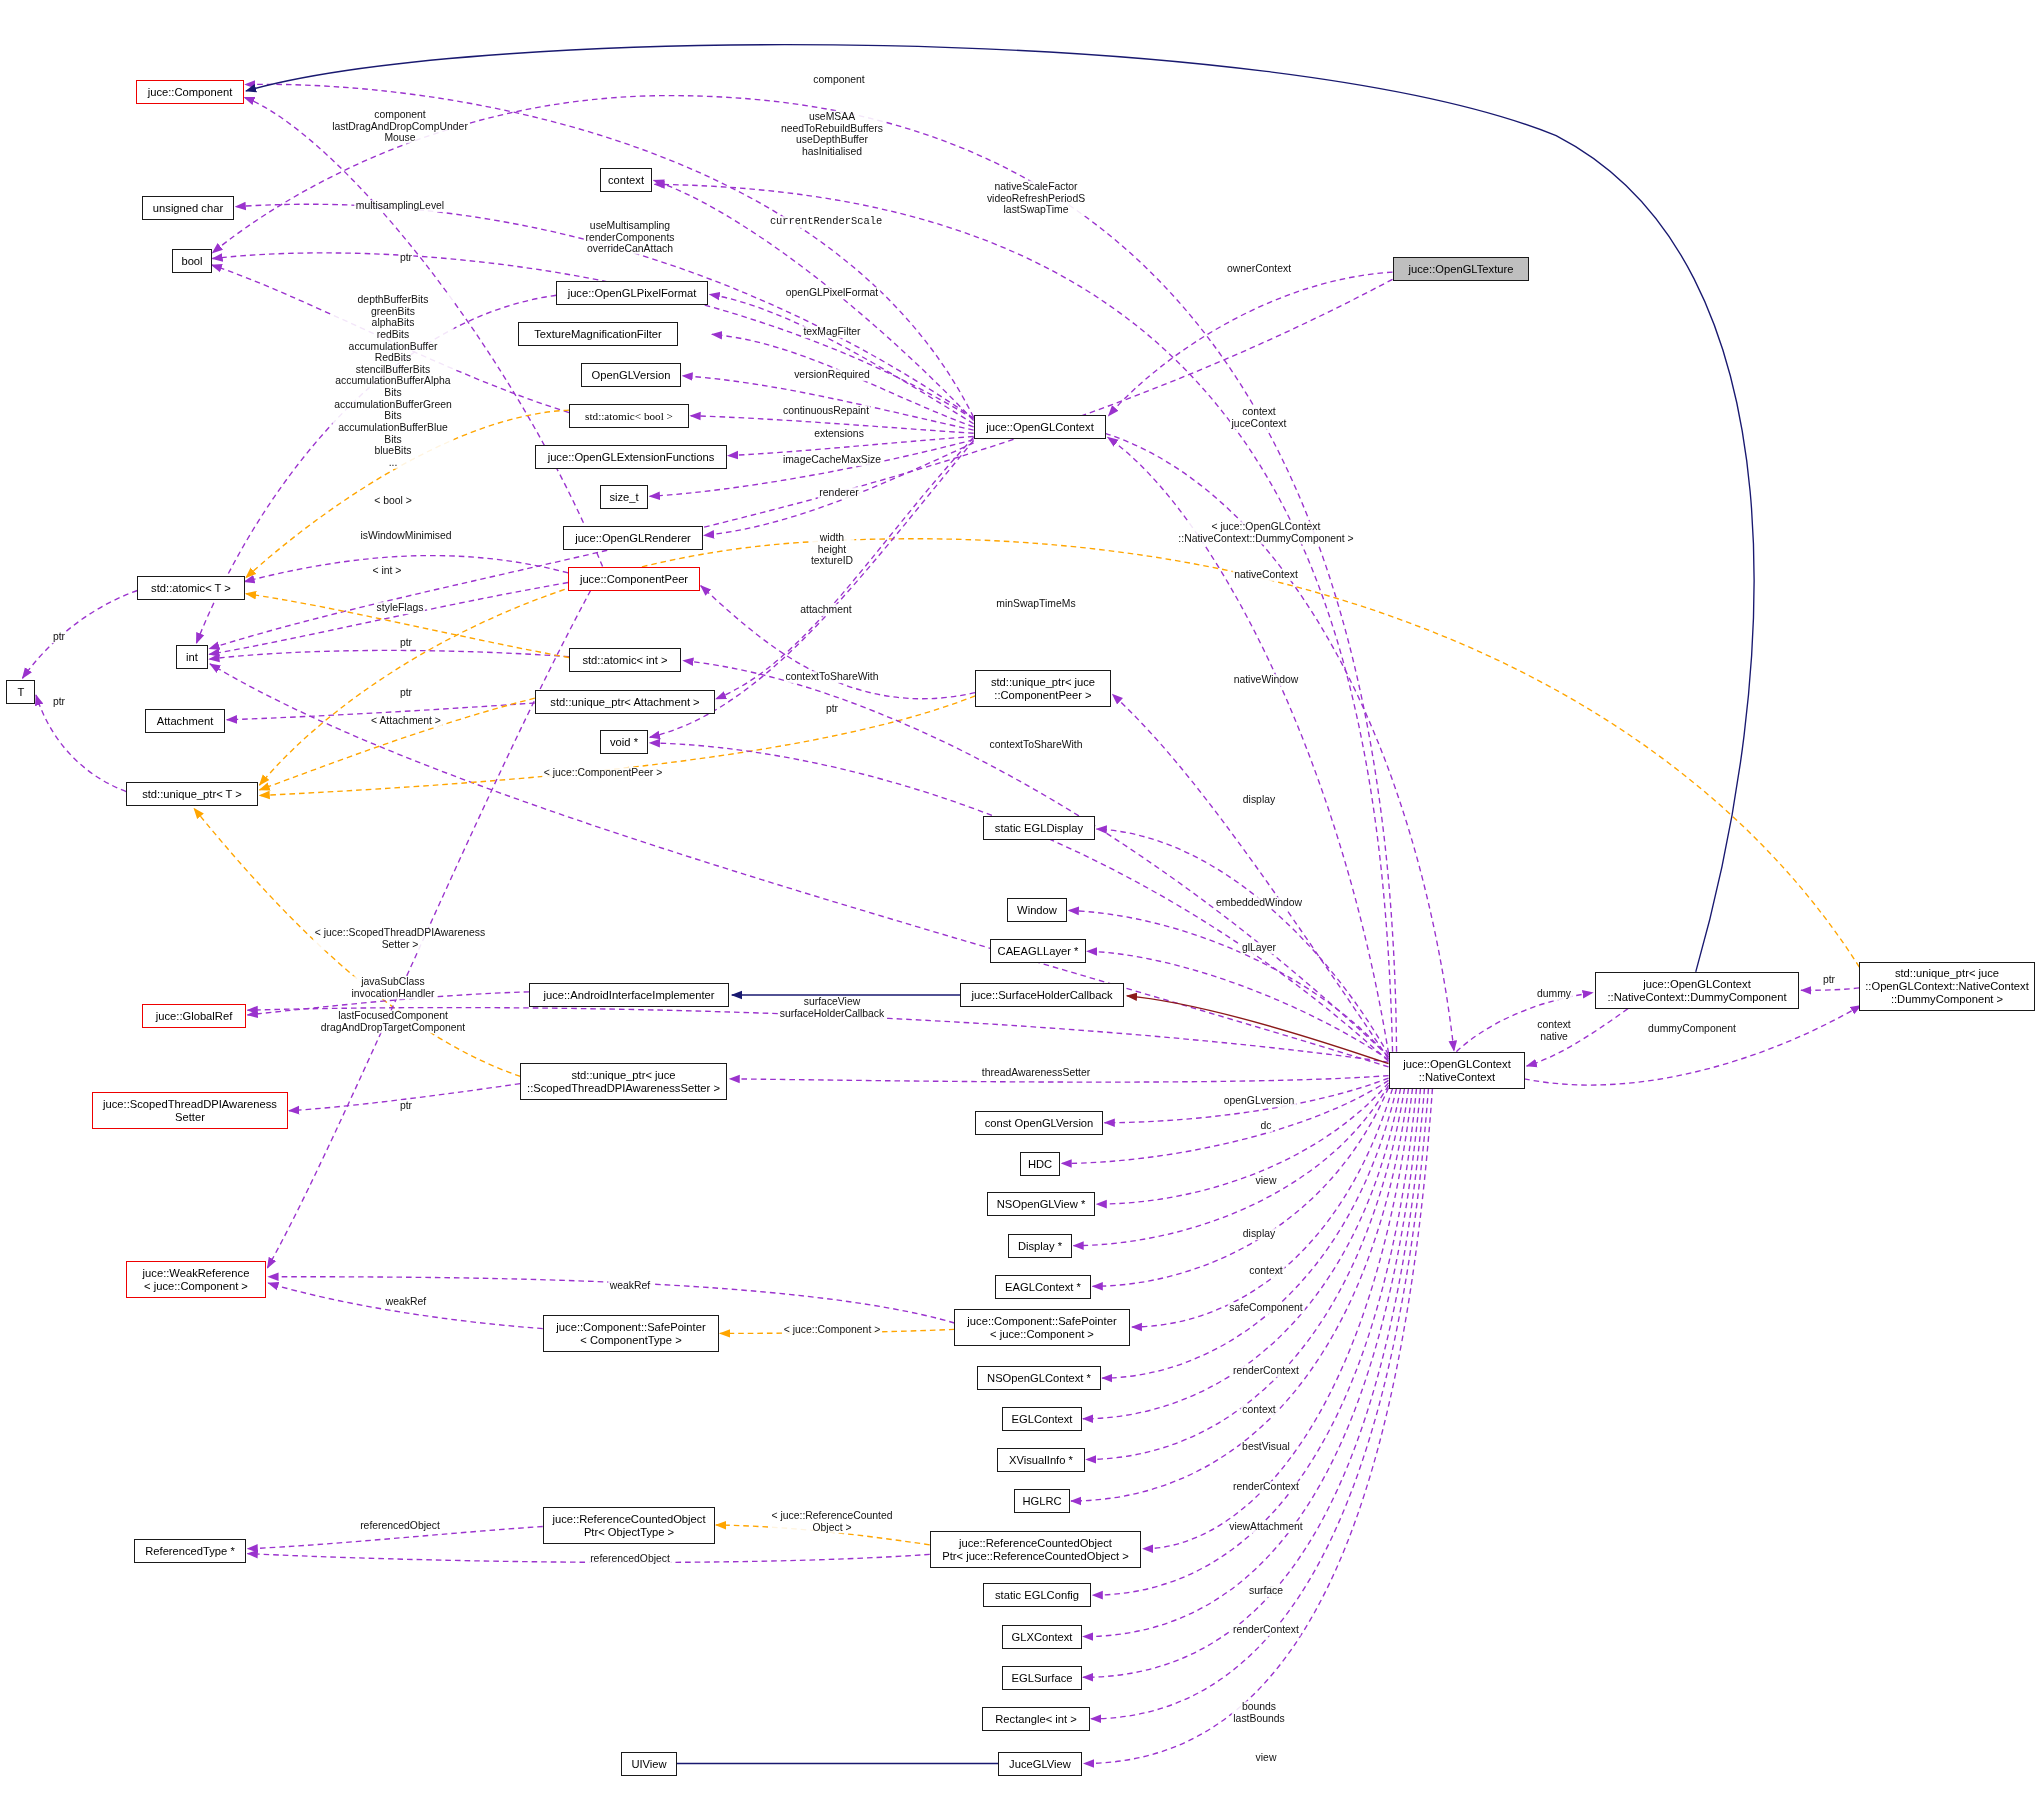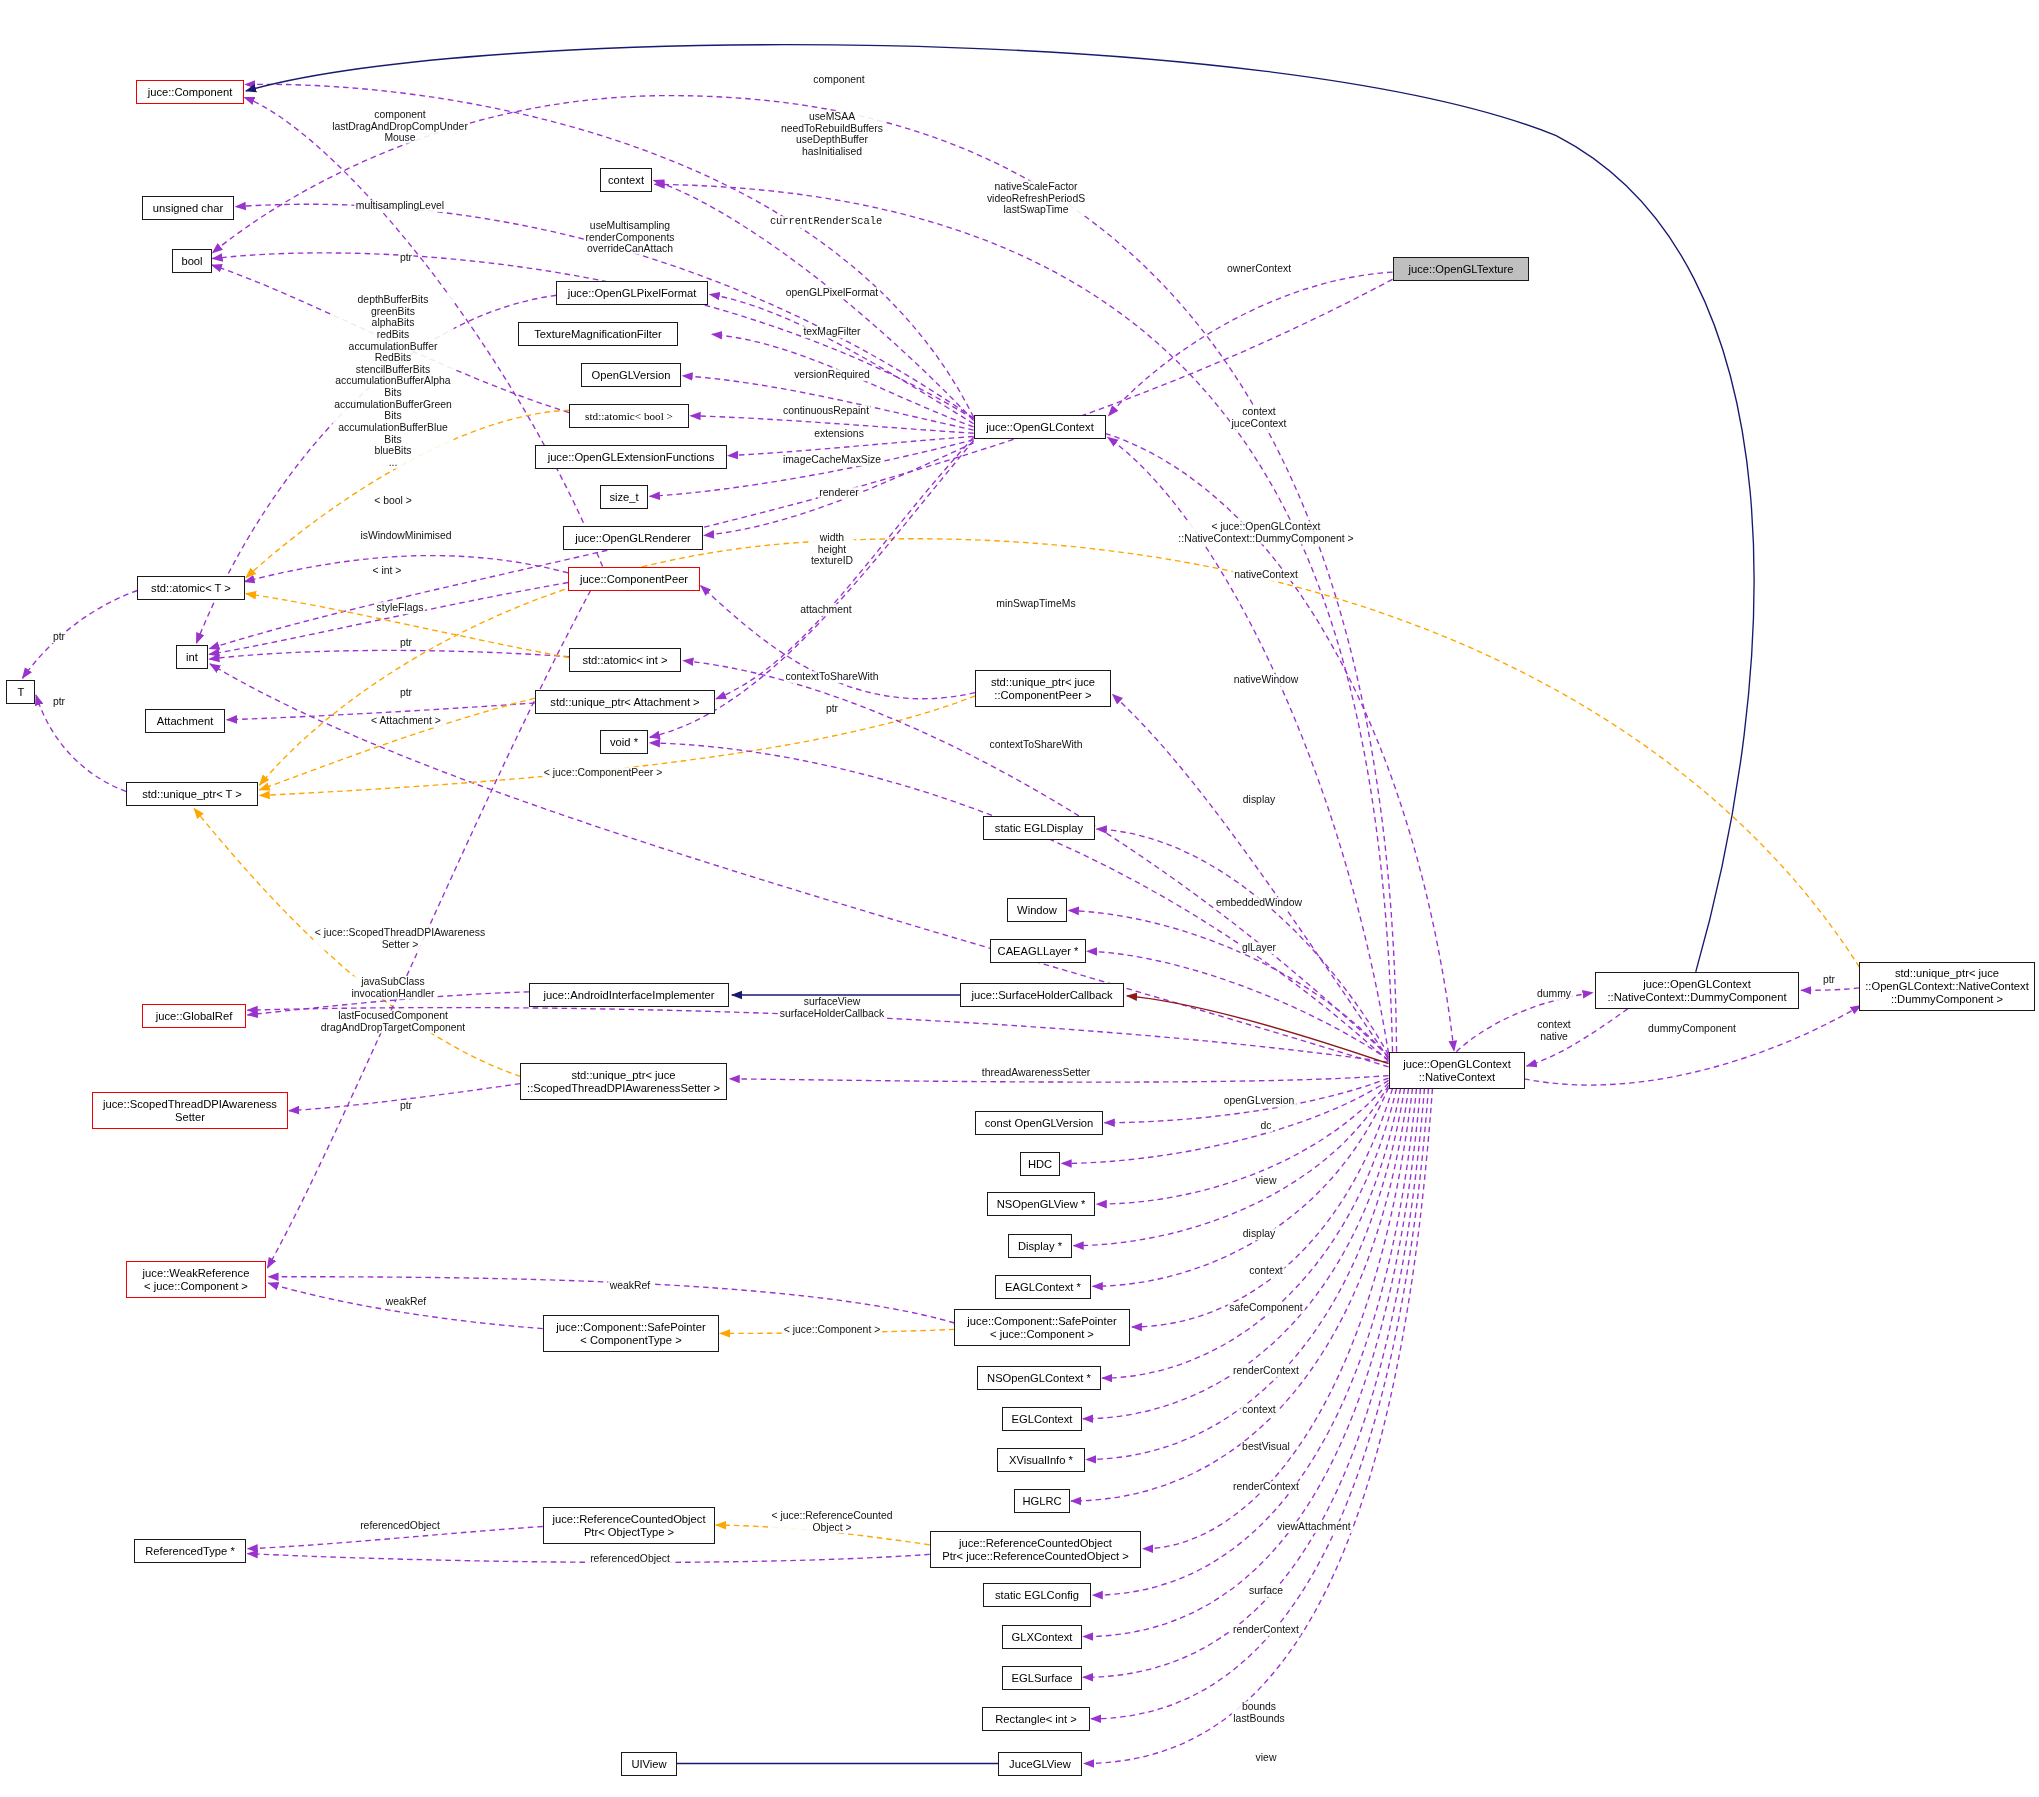--- a/index.html
+++ b/index.html
@@ -265,21 +265,21 @@
     <div class="elabel" style="left: 1259px; top: 1234px;">display</div>
     <div class="elabel" style="left: 1266px; top: 1271px;">context</div>
     <div class="elabel" style="left: 1266px; top: 1308px;">safeComponent</div>
     <div class="elabel" style="left: 630px; top: 1286px;">weakRef</div>
     <div class="elabel" style="left: 406px; top: 1302px;">weakRef</div>
     <div class="elabel" style="left: 832px; top: 1330px;">&lt; juce::Component &gt;</div>
     <div class="elabel" style="left: 1266px; top: 1371px;">renderContext</div>
     <div class="elabel" style="left: 1259px; top: 1410px;">context</div>
     <div class="elabel" style="left: 1266px; top: 1447px;">bestVisual</div>
     <div class="elabel" style="left: 1266px; top: 1487px;">renderContext</div>
-    <div class="elabel" style="left: 1266px; top: 1527px; margin-left: 48px;">viewAttachment</div>
+    <div class="elabel" style="left: 1266px; top: 1527px;">viewAttachment</div>
     <div class="elabel" style="left: 832px; top: 1522px;">&lt; juce::ReferenceCounted
 Object &gt;</div>
     <div class="elabel" style="left: 400px; top: 1526px;">referencedObject</div>
     <div class="elabel" style="left: 630px; top: 1559px;">referencedObject</div>
     <div class="elabel" style="left: 1266px; top: 1591px;">config</div>
     <div class="elabel" style="left: 1266px; top: 1630px;">renderContext</div>
     <div class="elabel" style="left: 1266px; top: 1591px;">surface</div>
     <div class="elabel" style="left: 1259px; top: 1713px;">bounds
 lastBounds</div>
     <div class="elabel" style="left: 1266px; top: 1758px;">view</div>

